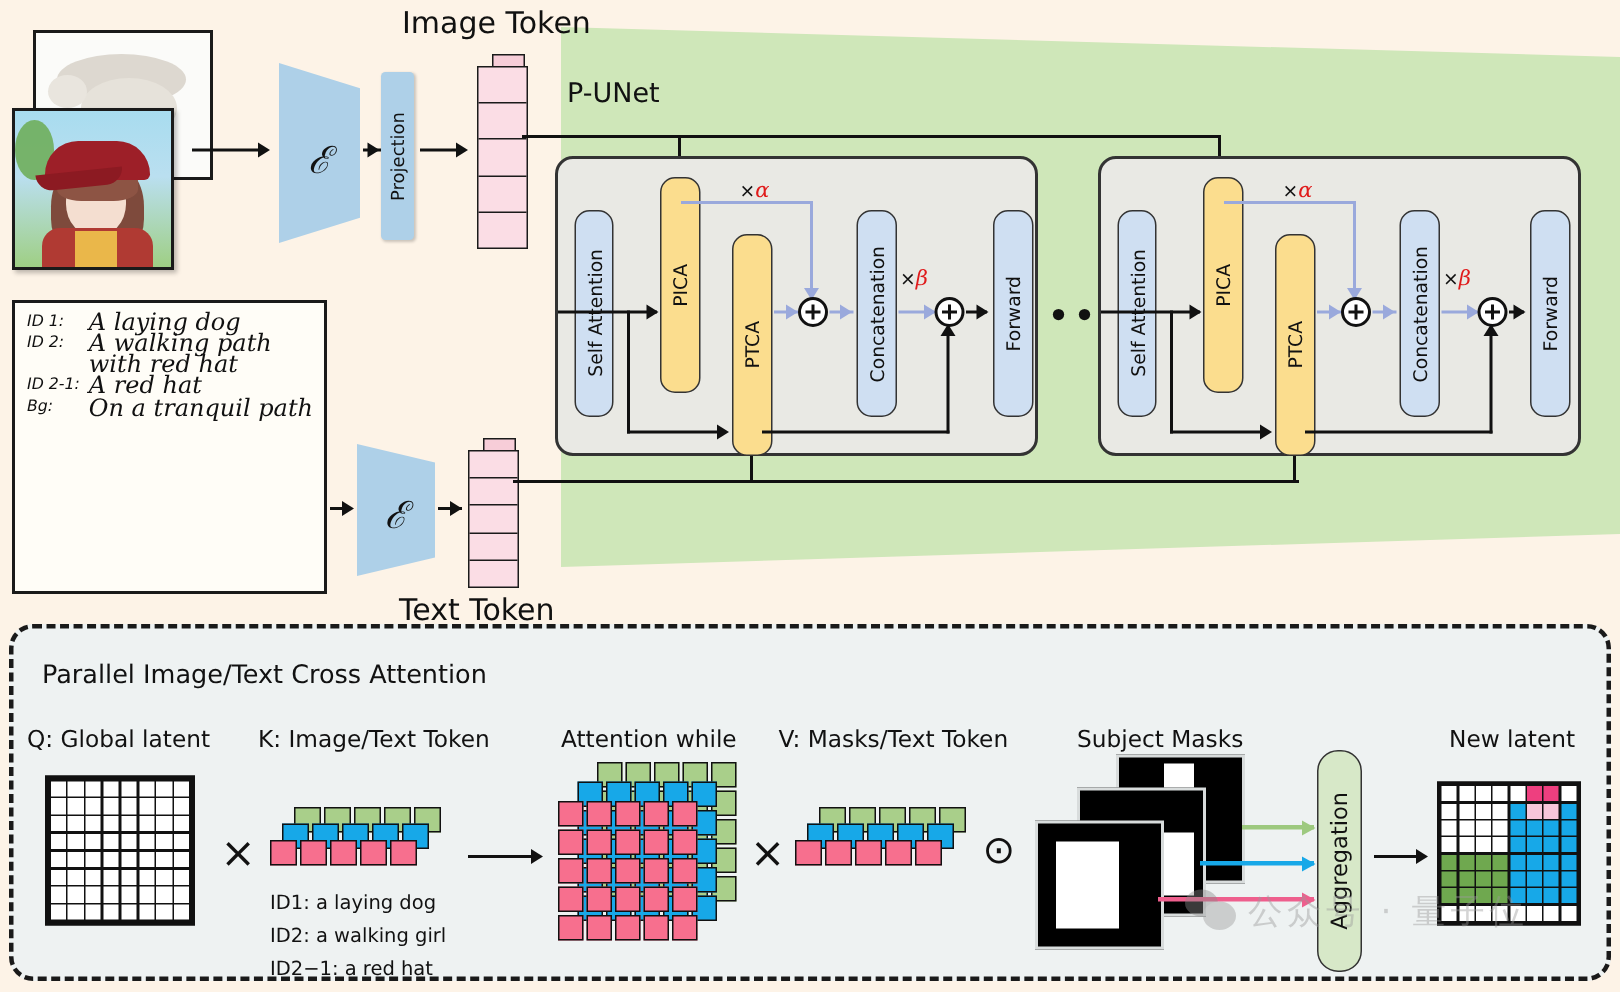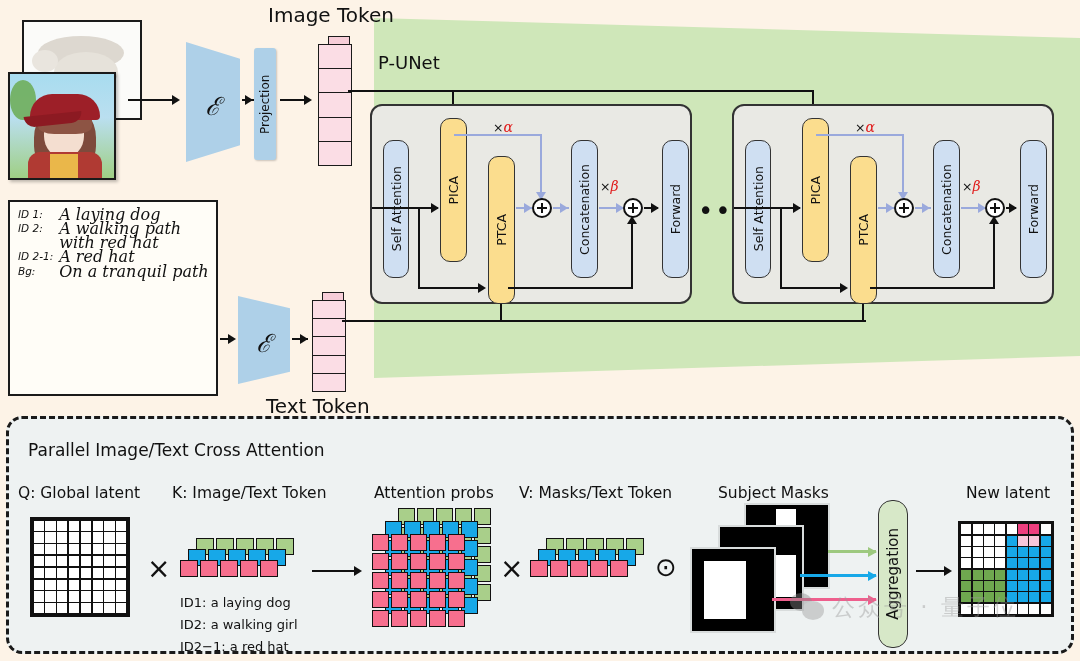--- a/index.html
+++ b/index.html
@@ -397,21 +397,21 @@
   <div class="abs ln-h" style="left:870px;top:287px;width:125px;"></div>
   <div class="abs ln-v" style="left:993px;top:222px;height:67px;"></div>
   <div class="abs ah-u" style="left:989px;top:216px;"></div>
 </div>
 
 <div class="abs" id="bottom-panel"></div>
 <div class="abs" id="bp-title">Parallel Image/Text Cross Attention</div>
 
 <div class="abs bp-h" style="left:18px;top:484px;">Q: Global latent</div>
 <div class="abs bp-h" style="left:172px;top:484px;">K: Image/Text Token</div>
-<div class="abs bp-h" style="left:374px;top:484px;">Attention probs</div>
+<div class="abs bp-h" style="left:374px;top:484px;">Attention while</div>
 <div class="abs bp-h" style="left:519px;top:484px;">V: Masks/Text Token</div>
 <div class="abs bp-h" style="left:718px;top:484px;">Subject Masks</div>
 <div class="abs bp-h" style="left:966px;top:484px;">New latent</div>
 
 <div class="gridbox" id="q-grid" style="left:30px;top:517px;width:100px;height:100px;grid-template-columns:repeat(8,1fr);grid-template-rows:repeat(8,1fr);">
     <div></div>
     <div></div>
     <div></div>
     <div></div>
     <div></div>

